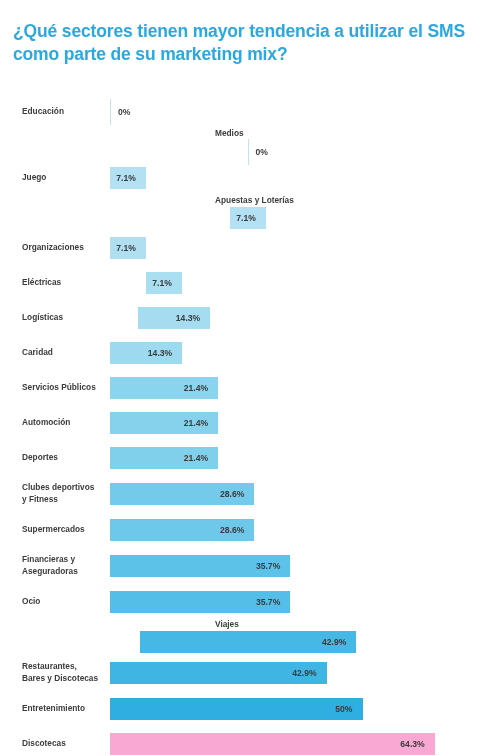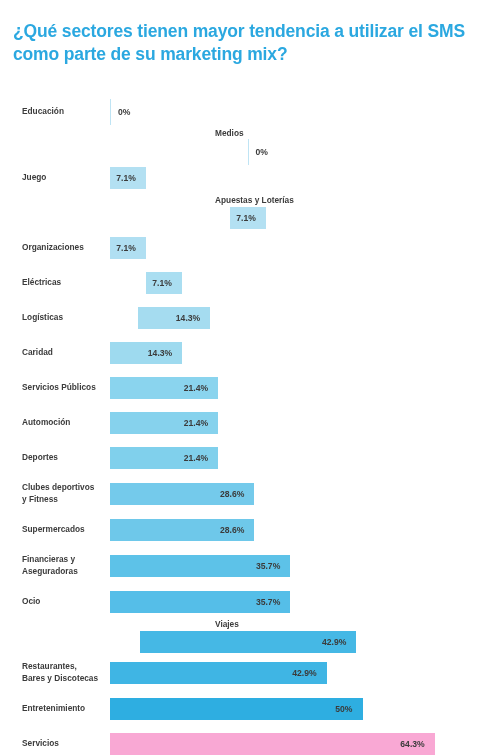--- a/index.html
+++ b/index.html
@@ -235,21 +235,21 @@
       </div>
       <div class="bar-row" style="height: 35px;">
         <div class="cat-label">Entretenimiento</div>
         <div class="bar-area">
           <div class="bar" style="width: 252.5px; background: rgb(46, 174, 225);">
             <span class="bar-value">50%</span>
           </div>
         </div>
       </div>
       <div class="bar-row" style="height: 35px;">
-        <div class="cat-label">Servicios</div>
+        <div class="cat-label">Discotecas</div>
         <div class="bar-area">
           <div class="bar" style="width: 324.715px; background: #f9a8d4;">
             <span class="bar-value">64.3%</span>
           </div>
         </div>
       </div>
     </div>
 
 </div>
 

